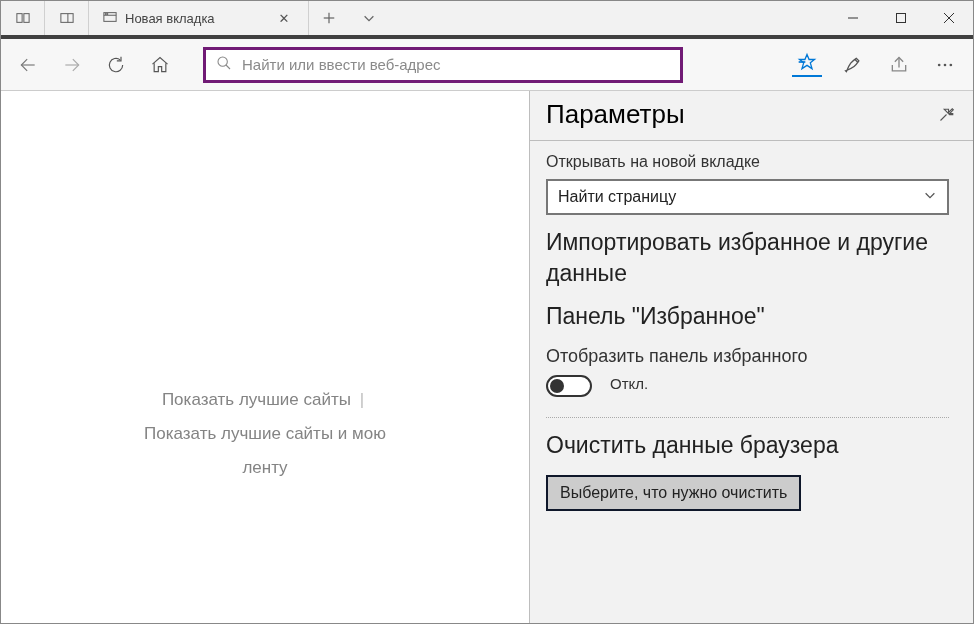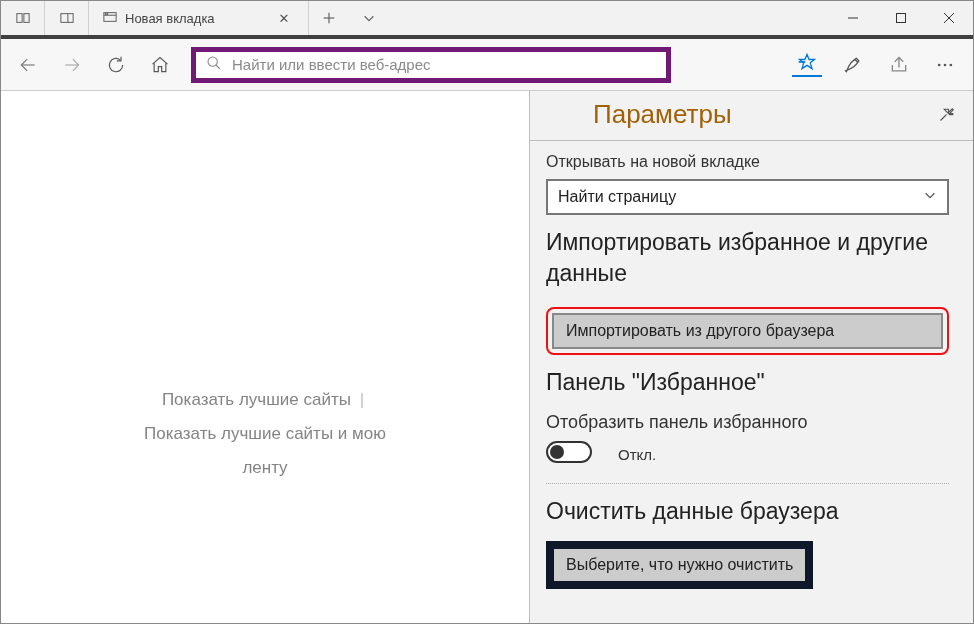--- a/index.html
+++ b/index.html
@@ -15,53 +15,53 @@
     .newtab, .tabactions { width:40px; display:flex; align-items:center; justify-content:center; color:#666; }
     .spacer { flex:1; }
     .win-controls { display:flex; }
     .win-btn { width:48px; display:flex; align-items:center; justify-content:center; }
     .win-btn svg { width:12px; height:12px; }
 
     
     .toolbar { height:52px; background:#f7f7f7; display:flex; align-items:center; padding:0 6px; gap:2px; border-bottom:1px solid #ccc; }
     .nav-btn { width:42px; height:42px; display:flex; align-items:center; justify-content:center; color:#555; }
     .nav-btn svg { width:20px; height:20px; }
-    .addressbar { flex:1; max-width:480px; height:36px; background:#fff; border:5px solid #701a75; margin:0 8px; display:flex; align-items:center; padding:0 10px; }
+    .addressbar { flex:1; max-width:480px; height:36px; background:#fff; border:3px solid #701a75; margin:0 20px; display:flex; align-items:center; padding:0 10px; }
     .addressbar .search-ico { color:#888; margin-right:10px; }
     .addressbar .placeholder { color:#8a8a8a; font-size:15px; }
     .right-icons { margin-left:auto; display:flex; align-items:center; gap:2px; }
     .ri-btn { width:44px; height:44px; display:flex; flex-direction:column; align-items:center; justify-content:center; color:#555; }
     .ri-btn.active { color:#0078d7; }
     .ri-btn.active::after { content:""; display:block; width:30px; height:2px; background:#0078d7; margin-top:3px; }
     .ri-btn svg { width:20px; height:20px; }
 
     
     .content { display:flex; height:calc(100% - 90px); }
     .page { flex:1; background:#fff; position:relative; }
     .topsites { position:absolute; top:292px; left:50%; transform:translateX(-50%); text-align:center; color:#848484; font-size:17px; line-height:2; }
     .topsites .sep { margin:0 4px; color:#bdbdbd; }
 
     
     .pane { width:444px; background:#f2f2f2; border-left:1px solid #bdbdbd; display:flex; flex-direction:column; }
     .pane-header { display:flex; align-items:center; justify-content:space-between; padding:8px 16px 10px 16px; border-bottom:1px solid #bdbdbd; }
-    .pane-header h1 { font-weight:400; font-size:26px; color:#a16207;margin-left:47px; }
+    .pane-header h1 { font-weight:400; font-size:26px; color:#000000; }
     .pin { color:#666; }
     .pane-body { padding:6px 24px 0 16px; overflow:hidden; }
     .field-label { font-size:16px; color:#333; margin:6px 0 8px; }
     .dropdown { width:100%; height:36px; border:2px solid #777; background:#fff; display:flex; align-items:center; justify-content:space-between; padding:0 10px; font-size:16px; color:#222; }
     .dropdown .chev { color:#555; }
     .section-title { font-size:23px; font-weight:400; color:#222; margin-top:12px; line-height:1.35; }
     .import-btn-wrap { margin-top:18px; border:2.5px solid #e11; border-radius:8px; padding:4px; display:inline-block; width:100%; }
     .import-btn { background:#ccc; border:2px solid #888; padding:7px 12px; font-size:16px; color:#222; width:100%; text-align:left; }
     .sub-label { font-size:18px; color:#333; margin-top:14px; }
-    .toggle-row { display:flex; align-items:flex-end; gap:26px; margin-top:8px; }
+    .toggle-row { display:flex; align-items:flex-start; gap:18px; margin-top:8px; }
     .toggle { width:46px; height:22px; border:2px solid #333; border-radius:22px; position:relative; background:#fff; }
     .toggle .knob { position:absolute; left:2px; top:2px; width:14px; height:14px; background:#333; border-radius:50%; }
     .toggle-text { font-size:15px; color:#333; }
-    .clear-btn { background:#ccc; border:8px solid #0f172a; padding:7px 12px; font-size:16px; color:#222; display:inline-block; margin-top:14px; }
+    .clear-btn { background:#ccc; border:2px solid #0f172a; padding:7px 12px; font-size:16px; color:#222; display:inline-block; margin-top:14px; }
     .hr-dotted { border:none; border-top:1px dotted #aaa; margin-top:20px; }
   </style>
 </head>
 <body>
 
 <div class="titlebar">
   <div class="tb-btn">
     <svg viewBox="0 0 16 16" stroke="#666" stroke-width="1.2" fill="none">
         <rect x="1" y="3" width="6" height="10"></rect>
         <rect x="9" y="3" width="6" height="10"></rect>
@@ -209,23 +209,20 @@
       <div class="dropdown">
         <span>Найти страницу</span>
         <span class="chev">
           <svg width="14" height="14" viewBox="0 0 16 16" stroke="#555" stroke-width="1.4" fill="none">
               <polyline points="3,6 8,11 13,6"></polyline>
             </svg>
         </span>
       </div>
 
       <div class="section-title">Импортировать избранное и другие данные</div>
-      <div class="import-btn-wrap">
-        <div class="import-btn">Импортировать из другого браузера</div>
-      </div>
 
       <div class="section-title">Панель "Избранное"</div>
       <div class="sub-label">Отобразить панель избранного</div>
       <div class="toggle-row">
         <div class="toggle">
             <div class="knob"></div>
           </div>
         <span class="toggle-text">Откл.</span>
       </div>
 

